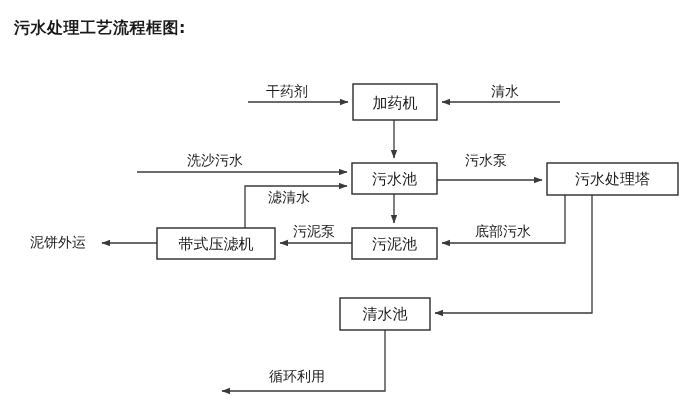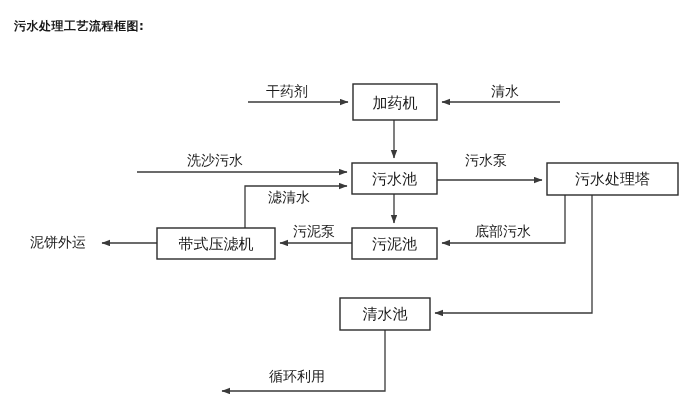--- a/index.html
+++ b/index.html
@@ -12,21 +12,21 @@
     width: 700px;
     height: 420px;
     background: #ffffff;
     overflow: hidden;
     font-family: "DejaVu Sans", "Liberation Sans", sans-serif;
   }
   #title {
     position: absolute;
     left: 14px;
     top: 18px;
-    font-size: 12px;
+    font-size: 16px;
     font-weight: bold;
     color: #1a1a1a;
     letter-spacing: 0.5px;
     white-space: nowrap;
   }
   #flow {
     position: absolute;
     left: 0;
     top: 0;
     width: 700px;

